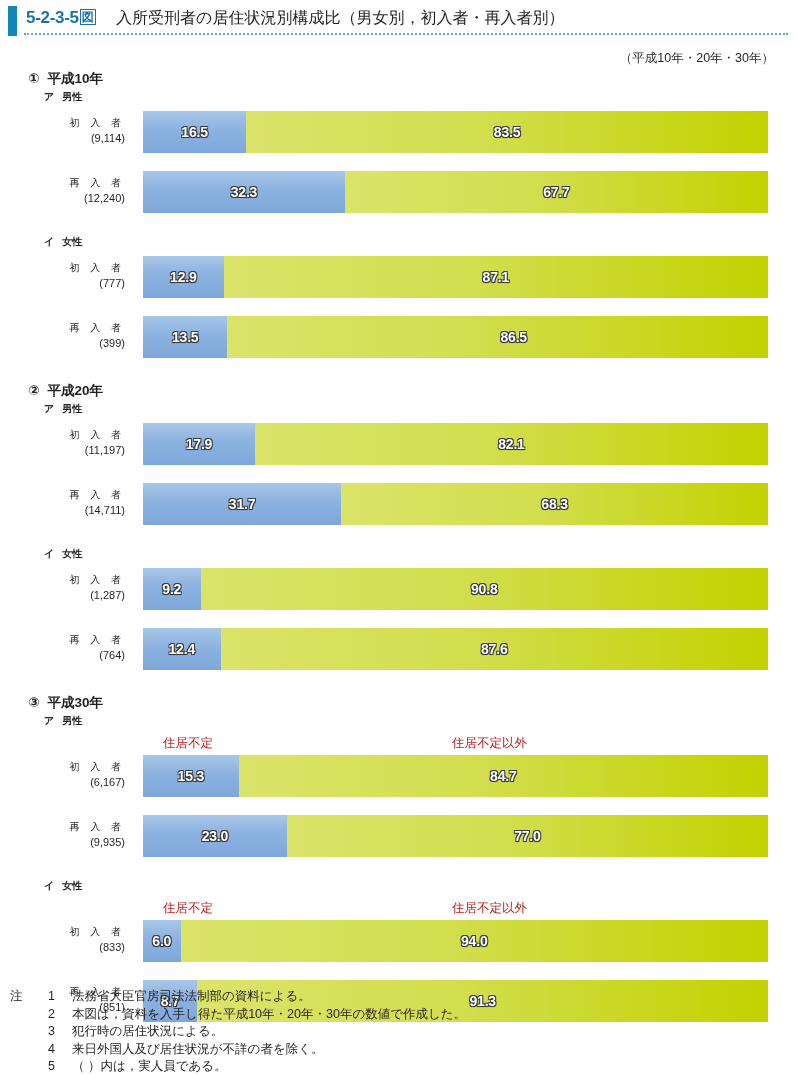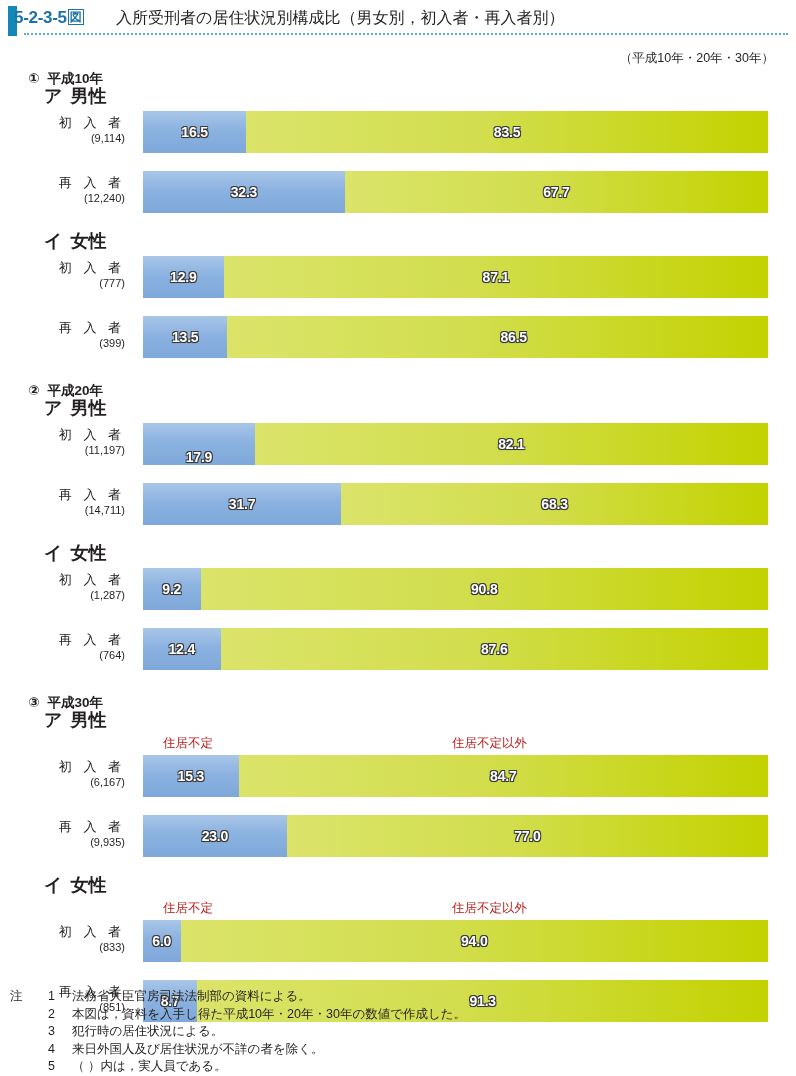--- a/index.html
+++ b/index.html
@@ -21,21 +21,21 @@
     height: 48px;
   }
   .header-accent {
     position: absolute;
     left: 8px; top: 6px;
     width: 9px; height: 30px;
     background: #1487b8;
   }
   .fig-no {
     position: absolute;
-    left: 14px; top: 8px;
+    left: 26px; top: 8px;
     font-size: 17px;
     font-weight: bold;
     color: #1a72a8;
     letter-spacing: -0.3px;
     white-space: nowrap;
   }
   .fig-no .zu-box {
     display: inline-block;
     border: 1.5px solid #1a72a8;
     font-size: 12px;
@@ -81,21 +81,21 @@
   .section-title {
     font-size: 13.5px;
     font-weight: bold;
     margin-left: 28px;
     line-height: 17px;
     white-space: nowrap;
   }
   .section-title .circ { margin-right: 8px; }
 
   .sub-title {
-    font-size: 18px;
+    font-size: 10px;
     font-weight: bold;
     margin-left: 44px;
     line-height: 17px;
     white-space: nowrap;
     margin-top: 1px;
   }
   .sub-title .kana { margin-right: 8px; }
 
   
   .cat-row {
@@ -124,21 +124,21 @@
 
   .row-label {
     position: absolute;
     left: 0; top: 0;
     width: 133px;
     text-align: right;
     padding-right: 8px;
   }
   .row-label .rl-main {
     display: block;
-    font-size: 13px;
+    font-size: 10px;
     line-height: 19px;
     letter-spacing: 4px;
     padding-top: 2px;
   }
   .row-label .rl-sub {
     display: block;
     font-size: 11px;
     line-height: 13px;
     letter-spacing: 0;
   }
@@ -280,21 +280,21 @@
     <div class="section" style="margin-top: 24px;">
       <div class="section-title"><span class="circ">②</span><span>平成20年</span></div>
       <div class="sub-title"><span class="kana">ア</span><span>男性</span></div>
       <div class="group">
         <div class="bar-row">
           <div class="row-label">
             <span class="rl-main">初 入 者</span>
             <span class="rl-sub">(11,197)</span>
           </div>
           <div class="bar-track">
-            <div class="seg seg-a" style="width: 17.9%; align-items: flex-end;">
+            <div class="seg seg-a" style="width: 17.9%;">
               <span class="seg-val">17.9</span>
             </div>
             <div class="seg seg-b" style="width: 82.1%;">
               <span class="seg-val">82.1</span>
             </div>
           </div>
         </div>
         <div class="bar-row">
           <div class="row-label">
             <span class="rl-main">再 入 者</span>

